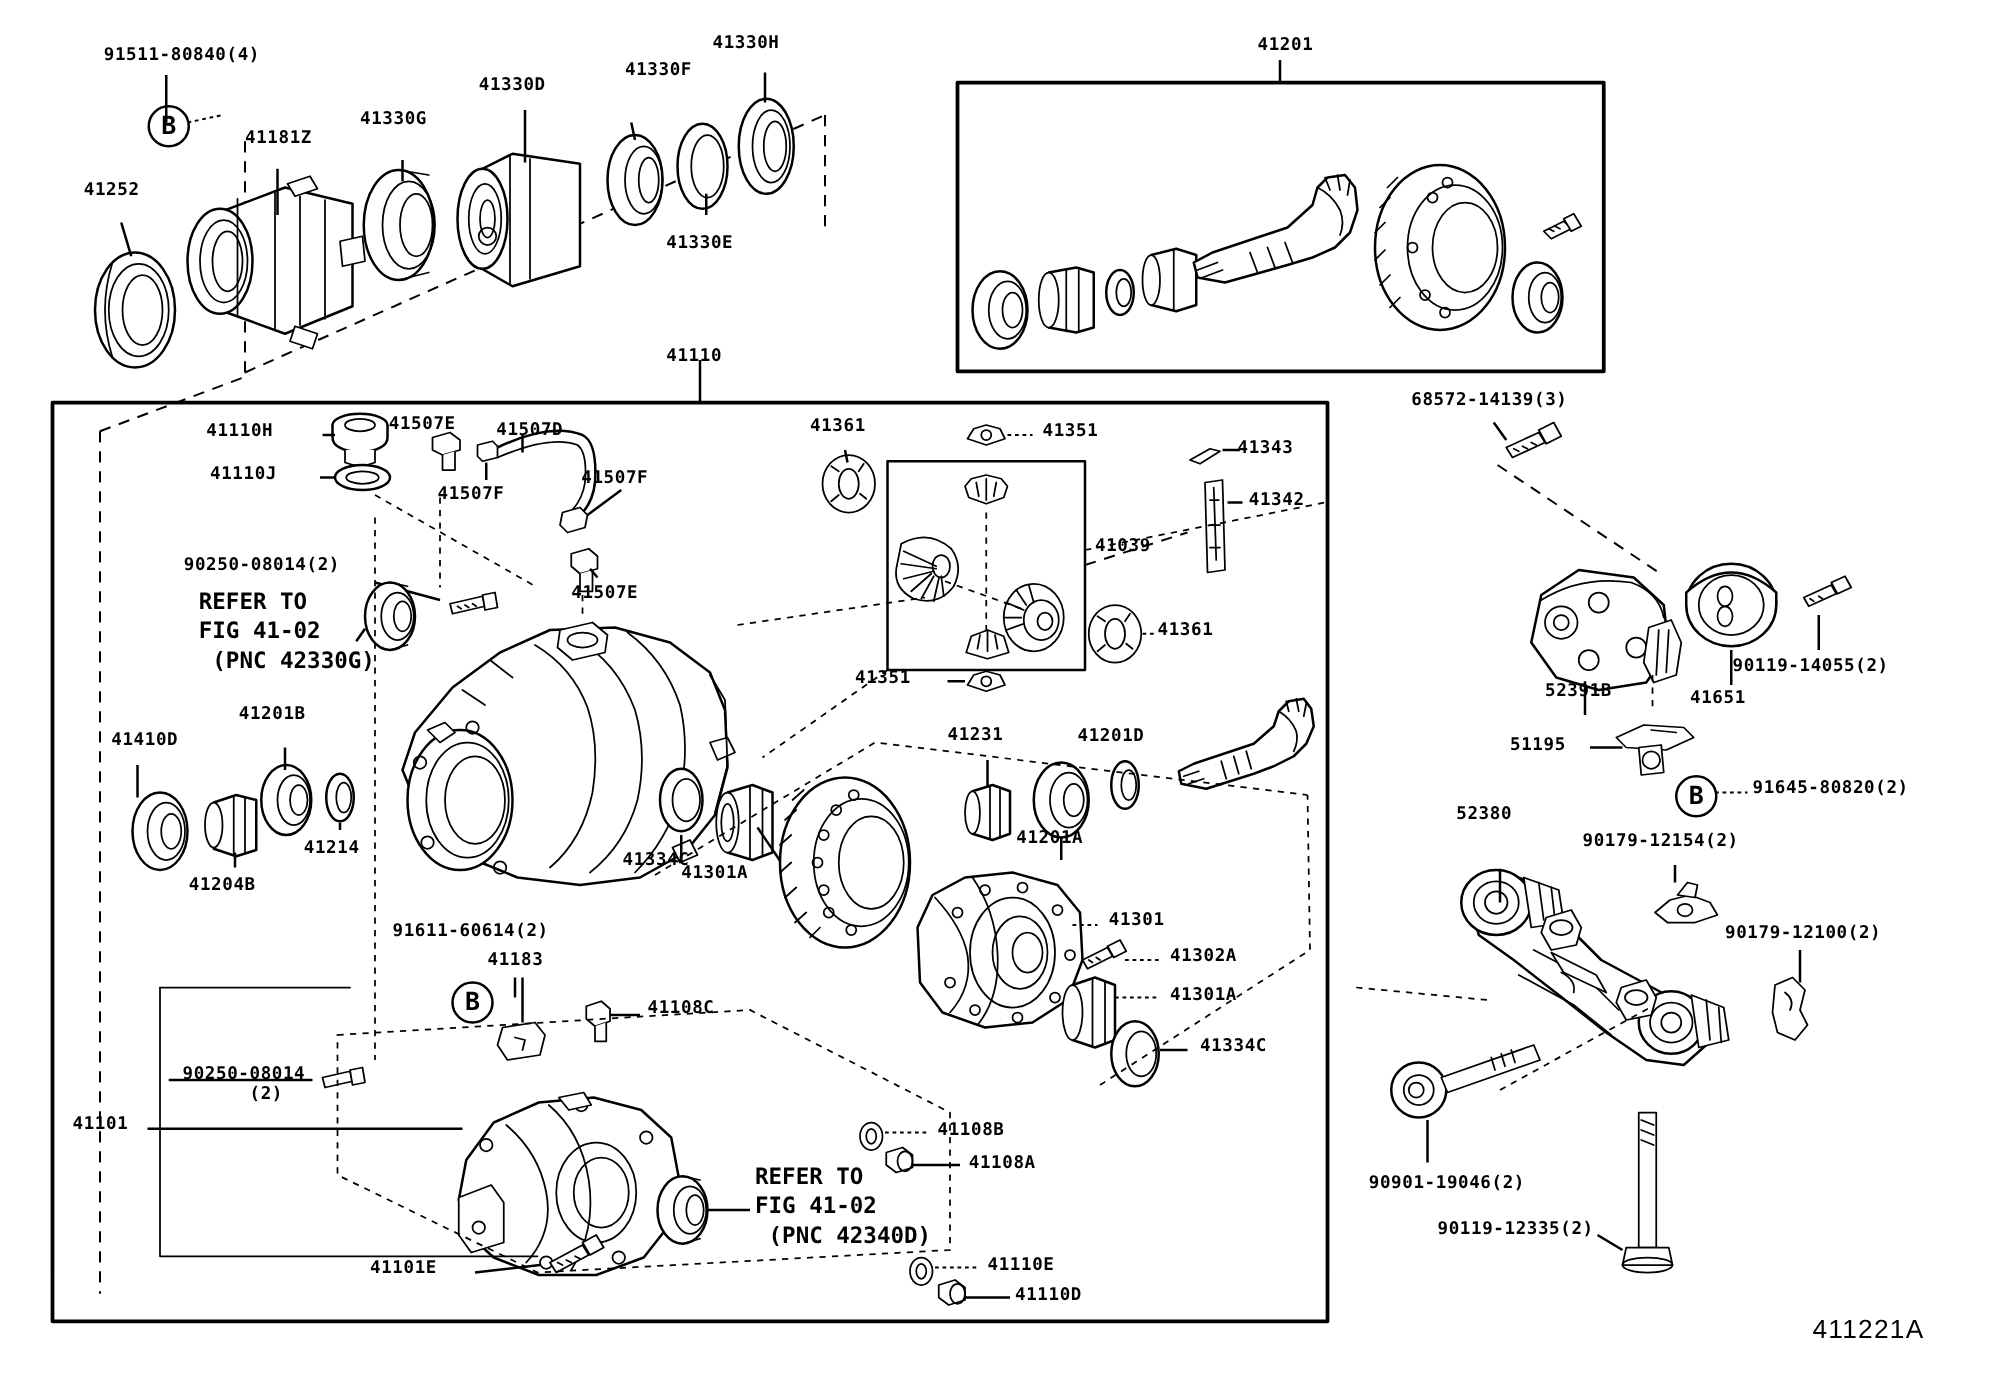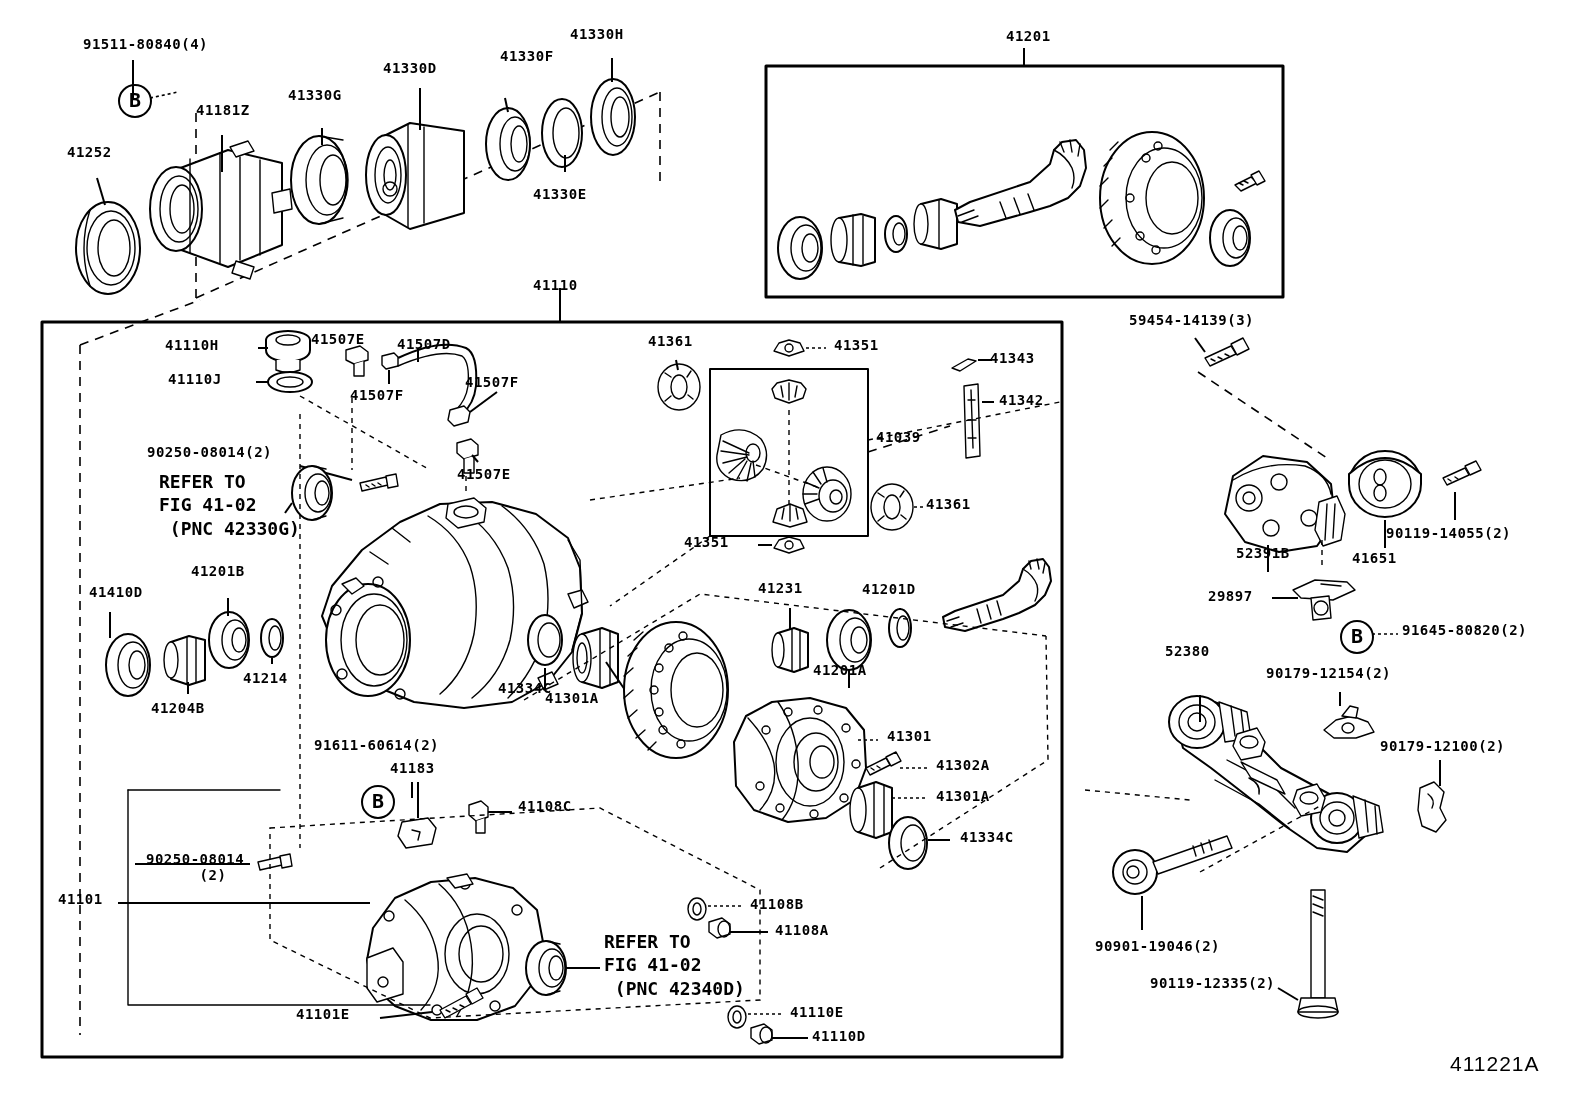--- a/index.html
+++ b/index.html
@@ -733,25 +733,25 @@
   <div class="lbl" style="left:862px;top:581px;">41201D</div>
 
   <div class="lbl" style="left:648px;top:333px;">41361</div>
   <div class="lbl" style="left:834px;top:337px;">41351</div>
   <div class="lbl" style="left:876px;top:429px;">41039</div>
   <div class="lbl" style="left:990px;top:350px;">41343</div>
   <div class="lbl" style="left:999px;top:392px;">41342</div>
   <div class="lbl" style="left:926px;top:496px;">41361</div>
   <div class="lbl" style="left:684px;top:534px;">41351</div>
 
-  <div class="lbl" style="left:1129px;top:312px;">59454-14139(3)</div>
+  <div class="lbl" style="left:1129px;top:312px;">68572-14139(3)</div>
   <div class="lbl" style="left:1236px;top:545px;">52391B</div>
   <div class="lbl" style="left:1352px;top:550px;">41651</div>
   <div class="lbl" style="left:1386px;top:525px;">90119-14055(2)</div>
-  <div class="lbl" style="left:1208px;top:588px;">29897</div>
+  <div class="lbl" style="left:1208px;top:588px;">51195</div>
   <div class="bcirc" style="left:1340px;top:620px;">B</div>
   <div class="lbl" style="left:1402px;top:622px;">91645-80820(2)</div>
   <div class="lbl" style="left:1165px;top:643px;">52380</div>
   <div class="lbl" style="left:1266px;top:665px;">90179-12154(2)</div>
   <div class="lbl" style="left:1380px;top:738px;">90179-12100(2)</div>
   <div class="lbl" style="left:1095px;top:938px;">90901-19046(2)</div>
   <div class="lbl" style="left:1150px;top:975px;">90119-12335(2)</div>
 
   <div class="diagid" style="left:1450px;top:1052px;">411221A</div>
 

